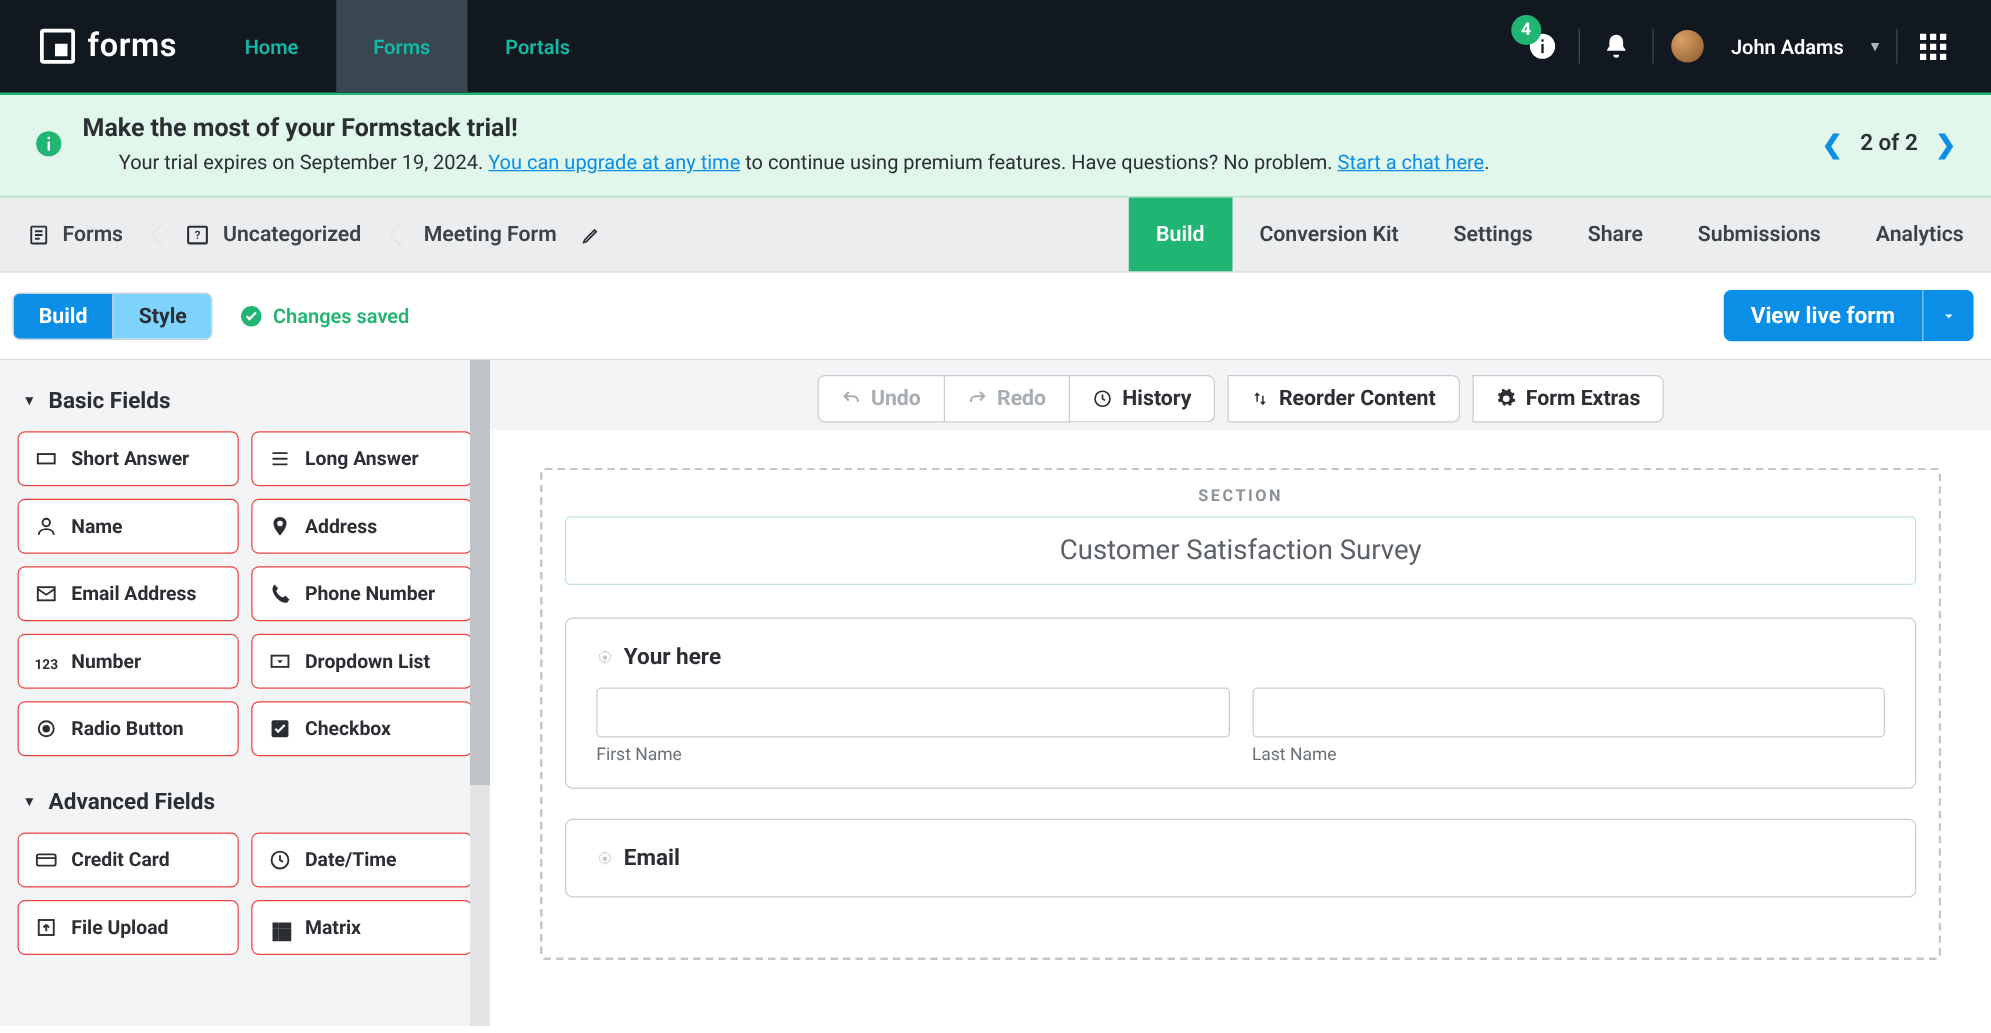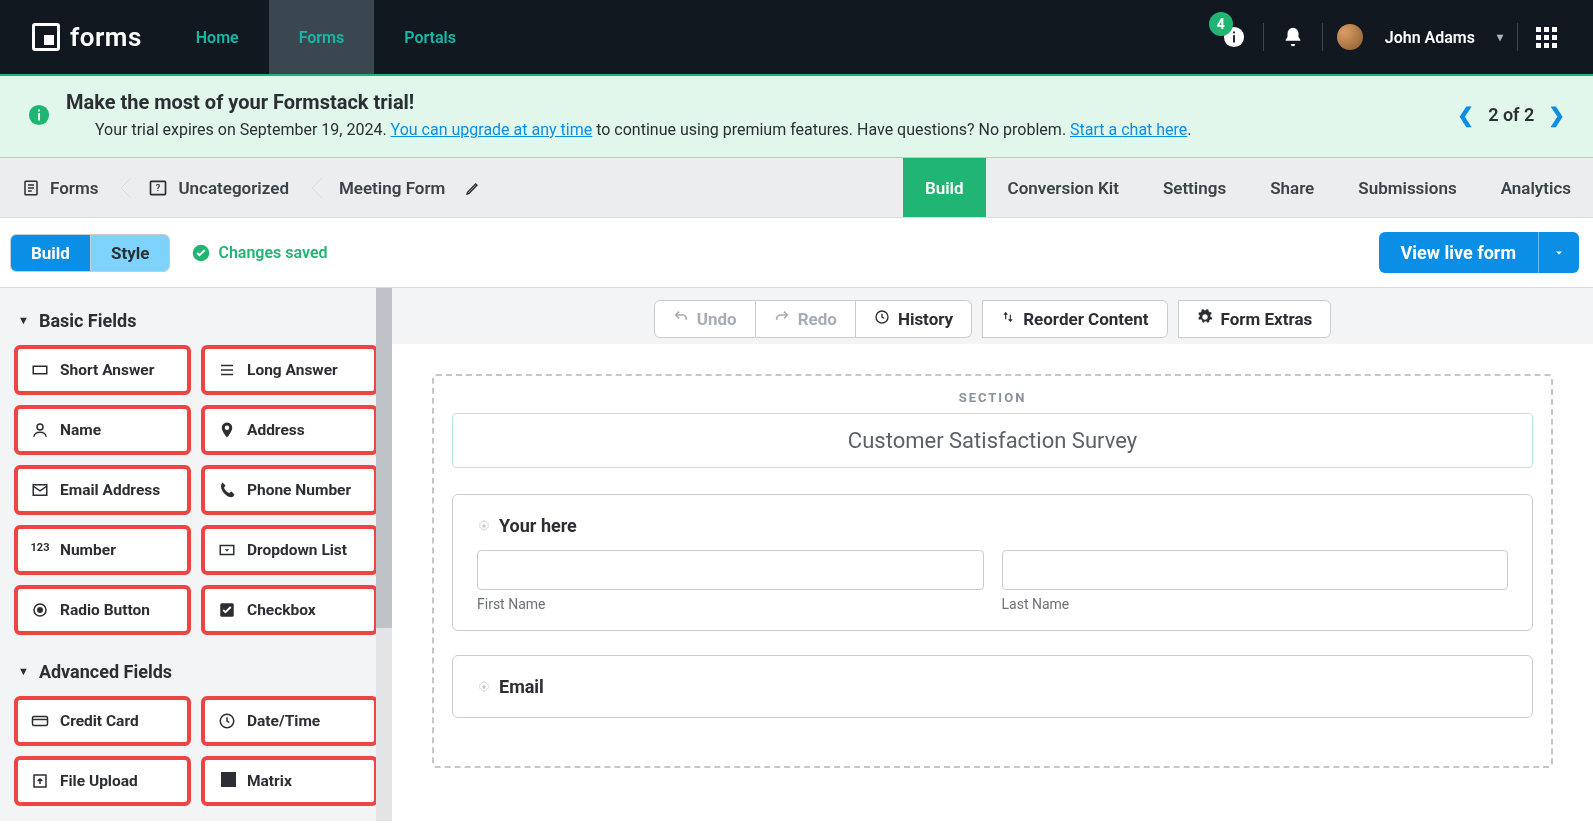--- a/index.html
+++ b/index.html
@@ -63,28 +63,28 @@
   .live-drop { background:#0b8ee6; color:#fff; border:none; border-left:1px solid rgba(255,255,255,.4); border-radius:0 6px 6px 0; padding:10px 14px; cursor:pointer; }
 
   
   .main { display:flex; height: calc(826px - 76px - 90px - 60px - 66px); position:relative; border-top:1px solid #d9dcdf; }
   .sidebar { width:392px; background:#f3f4f6; padding:14px 12px; overflow-y:auto; position:relative; }
   .scroll-track { position:absolute; right:0; top:0; width:16px; height:100%; background:#e2e4e6; }
   .scroll-thumb { position:absolute; right:0; top:0; width:16px; height:340px; background:#bfc3c7; }
   .group-h { display:flex; align-items:center; gap:10px; font-size:18px; font-weight:700; color:#2b2e33; padding:8px 6px 14px 6px; cursor:pointer; }
   .caret { font-size:11px; }
   .field-grid { display:grid; grid-template-columns:1fr 1fr; gap:10px; padding:0 2px 18px 2px; }
-  .field-item { background:#fff; border:4px solid #ef4444; border-radius:6px; padding:12px 12px; display:flex; align-items:flex-start; gap:10px; font-size:15.5px; font-weight:700; color:#2b2e33; cursor:grab; }
+  .field-item { background:#fff; border:1px solid #ef4444; border-radius:6px; padding:12px 12px; display:flex; align-items:flex-end; gap:10px; font-size:15.5px; font-weight:700; color:#2b2e33; cursor:grab; }
   .fi-icon { width:20px; display:flex; justify-content:center; color:#2b2e33; }
 
   
   .canvas-wrap { flex:1; background:#f3f4f6; display:flex; flex-direction:column; }
   .canvas-tools { display:flex; justify-content:center; padding:12px 0 6px 0; background:#f3f4f6; }
   .ct-group { display:flex; gap:0; }
-  .ct-btn { background:#fff; border:1px solid #c9cdd2; padding:8px 18px; font-size:17px; font-weight:700; color:#2b2e33; display:flex; gap:8px; cursor:pointer; }
+  .ct-btn { background:#fff; border:1px solid #c9cdd2; padding:8px 18px; font-size:17px; font-weight:700; color:#2b2e33; display:flex; align-items:center; gap:8px; cursor:pointer; }
   .ct-btn + .ct-btn { border-left:none; }
   .ct-btn:first-child { border-radius:6px 0 0 6px; }
   .ct-btn:last-child { border-radius:0 6px 6px 0; }
   .ct-btn.disabled { color:#a7adb3; cursor:default; }
   .ct-gap { width:10px; }
 
   .canvas { flex:1; background:#fff; padding:30px 40px; overflow:auto; }
   .section-box { border:2px dashed #c2c7cc; border-radius:4px; padding:14px 18px 24px 18px; }
   .section-label { text-align:center; letter-spacing:2px; font-size:13px; font-weight:700; color:#8b9197; margin-bottom:8px; }
   .section-title { border:1px solid #bfe6d2; background:#fff; border-radius:4px; text-align:center; padding:14px; font-size:22px; color:#5b6167; margin-bottom:26px; }

